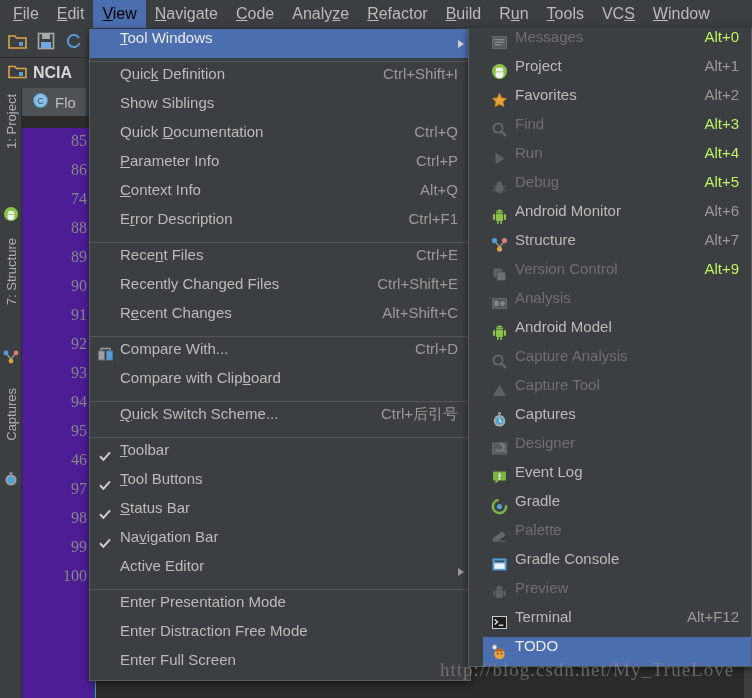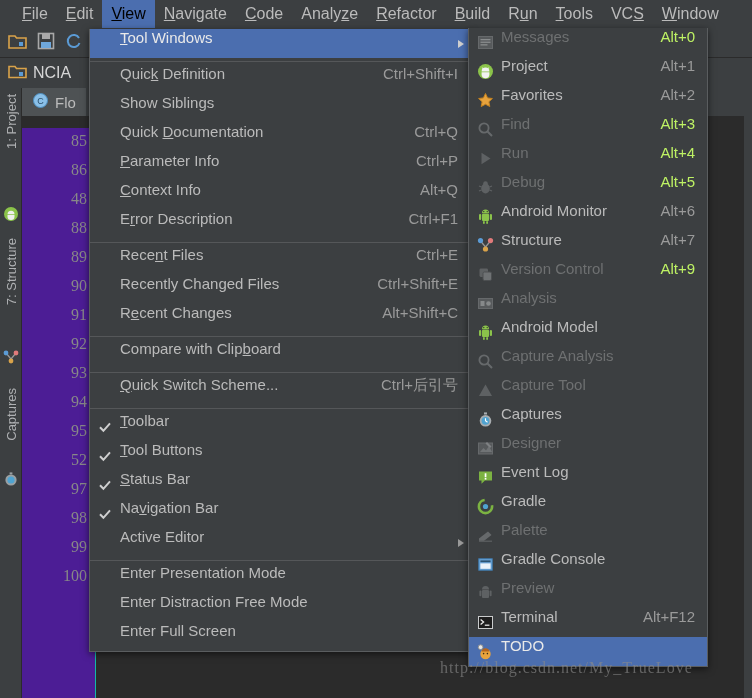--- a/index.html
+++ b/index.html
@@ -11,39 +11,39 @@
     font-size:15px;
     position:relative;
   }
 
   
   #app{ position:absolute; inset:0; width:752px; height:698px; background:#3C3F41; }
 
   
   .ide-menubar{
     position:absolute; left:0; top:0; width:752px; height:28px;
-    background:#3C3F41; display:flex; align-items:center; padding-left:13px;
+    background:#3C3F41; display:flex; align-items:center; padding-left:4px;
   }
   .mb-item{
     height:28px; line-height:28px; padding:0 9px; color:#BBBBBB;
     font-size:16px; white-space:nowrap; cursor:default;
   }
   .mb-item.active{ background:#4B6EAF; color:#000000; }
   .mb-item u{ text-decoration:underline; }
 
   .ide-toolbar{
     position:absolute; left:0; top:28px; width:752px; height:30px;
     background:#3C3F41; display:flex; align-items:center; gap:10px; padding-left:8px;
     border-bottom:1px solid #2B2B2B;
   }
   .ide-navbar{
     position:absolute; left:0; top:58px; width:752px; height:30px;
     background:#3C3F41; display:flex; align-items:center; gap:6px; padding-left:8px;
   }
-  .navbar-label{ color:#D6D6D6; font-size:16px; font-weight:normal; }
+  .navbar-label{ color:#D6D6D6; font-size:16px; font-weight:bold; }
 
   
   .tool-strip{
     position:absolute; left:0; top:88px; width:22px; height:610px;
     background:#3C3F41; border-right:1px solid #2B2B2B;
   }
   .strip-tab{
     position:absolute; left:0; width:22px;
     writing-mode:vertical-rl; transform:rotate(180deg);
     color:#AFB1B3; font-size:13px; white-space:nowrap;
@@ -82,21 +82,21 @@
   }
 
   
   .menu-popup{
     position:absolute; background:#3C3F41;
     border:1px solid #5A5D5F; border-top:none;
     box-shadow:0 2px 7px rgba(0,0,0,.55);
     padding:0;
   }
   #view-menu{ left:89px; top:29px; width:382px; }
-  #tw-submenu{ left:468px; top:28px; width:240px; }
+  #tw-submenu{ left:468px; top:28px; width:284px;padding-left:14px; }
 
   .mi{
     position:relative; display:flex; align-items:flex-start;
     height:29px; padding:0 12px 0 0; color:#BBBBBB;
     font-size:15px; white-space:nowrap; cursor:default;
   }
   .mi .txt{ flex:0 0 auto; }
   .mi .sc{ margin-left:auto; color:#9A9A9A; font-size:15px; padding-left:26px; }
   .mi.sel{ background:#4B6EAF; color:#E9E9E9; }
   .mi.dis{ color:#6E7071; }
@@ -117,21 +117,21 @@
   .arrow{
     position:absolute; right:6px; top:50%; transform:translateY(-50%);
     width:0; height:0; border-left:6px solid #CFCFCF;
     border-top:4px solid transparent; border-bottom:4px solid transparent;
   }
   .arrow.dim{ border-left-color:#9A9A9A; }
 
   
   .watermark{
     position:absolute; left:0; top:659px; width:752px; height:30px;
-    color:#8B8B8B; font-family:"Liberation Serif", serif; font-size:16px;
+    color:#8B8B8B; font-family:"Liberation Serif", serif; font-size:19px;
     letter-spacing:1px; opacity:.62; pointer-events:none; z-index:50;
     padding-left:440px; white-space:nowrap;
   }
 </style>
 </head>
 <body>
 
 <div id="app">
 
   <div class="ide-menubar" id="menubar">
@@ -190,30 +190,30 @@
             <text x="8.5" y="12" font-size="9" fill="#2B4F6B" text-anchor="middle" font-family="Liberation Sans">C</text>
           </svg>
       </span>
       <span>Flo</span>
     </div>
   </div>
 
   <div class="gutter" id="gutter">
       <div class="lineno" style="top: 4px;">85</div>
       <div class="lineno" style="top: 33px;">86</div>
-      <div class="lineno" style="top: 62px;">48</div>
+      <div class="lineno" style="top: 62px;">74</div>
       <div class="lineno" style="top: 91px;">88</div>
       <div class="lineno" style="top: 120px;">89</div>
       <div class="lineno" style="top: 149px;">90</div>
       <div class="lineno" style="top: 178px;">91</div>
       <div class="lineno" style="top: 207px;">92</div>
       <div class="lineno" style="top: 236px;">93</div>
       <div class="lineno" style="top: 265px;">94</div>
       <div class="lineno" style="top: 294px;">95</div>
-      <div class="lineno" style="top: 323px;">52</div>
+      <div class="lineno" style="top: 323px;">46</div>
       <div class="lineno" style="top: 352px;">97</div>
       <div class="lineno" style="top: 381px;">98</div>
       <div class="lineno" style="top: 410px;">99</div>
       <div class="lineno" style="top: 439px;">100</div>
     </div>
   <div class="code-pane"></div>
   <div class="right-strip"></div>
 
   <div class="tool-strip">
     <div class="strip-tab" style="top:6px;">
@@ -298,20 +298,31 @@
         <span class="txt">Recently Changed Files</span>
         <span class="sc">Ctrl+Shift+E</span>
       </div>
       <div class="mi">
         <span class="ic"></span>
         <span class="txt">R<u>e</u>cent Changes</span>
         <span class="sc">Alt+Shift+C</span>
       </div>
       <div class="sep"></div>
       <div class="mi">
+        <span class="ic">
+          <svg width="17" height="17" viewBox="0 0 17 17">
+            <rect x="1.5" y="5" width="6" height="9" fill="#9AA0A3" stroke="#6E7173"></rect>
+            <rect x="9.5" y="5" width="6" height="9" fill="#5B9BD5" stroke="#3F7CB0"></rect>
+            <path d="M4 4.5V2.5h9v2" fill="none" stroke="#9AA0A3" stroke-width="1.3"></path>
+          </svg>
+        </span>
+        <span class="txt">Compare With...</span>
+        <span class="sc">Ctrl+D</span>
+      </div>
+      <div class="mi">
         <span class="ic"></span>
         <span class="txt">Compare with Clip<u>b</u>oard</span>
       </div>
       <div class="sep"></div>
       <div class="mi">
         <span class="ic"></span>
         <span class="txt"><u>Q</u>uick Switch Scheme...</span>
         <span class="sc">Ctrl+后引号</span>
       </div>
       <div class="sep"></div>

